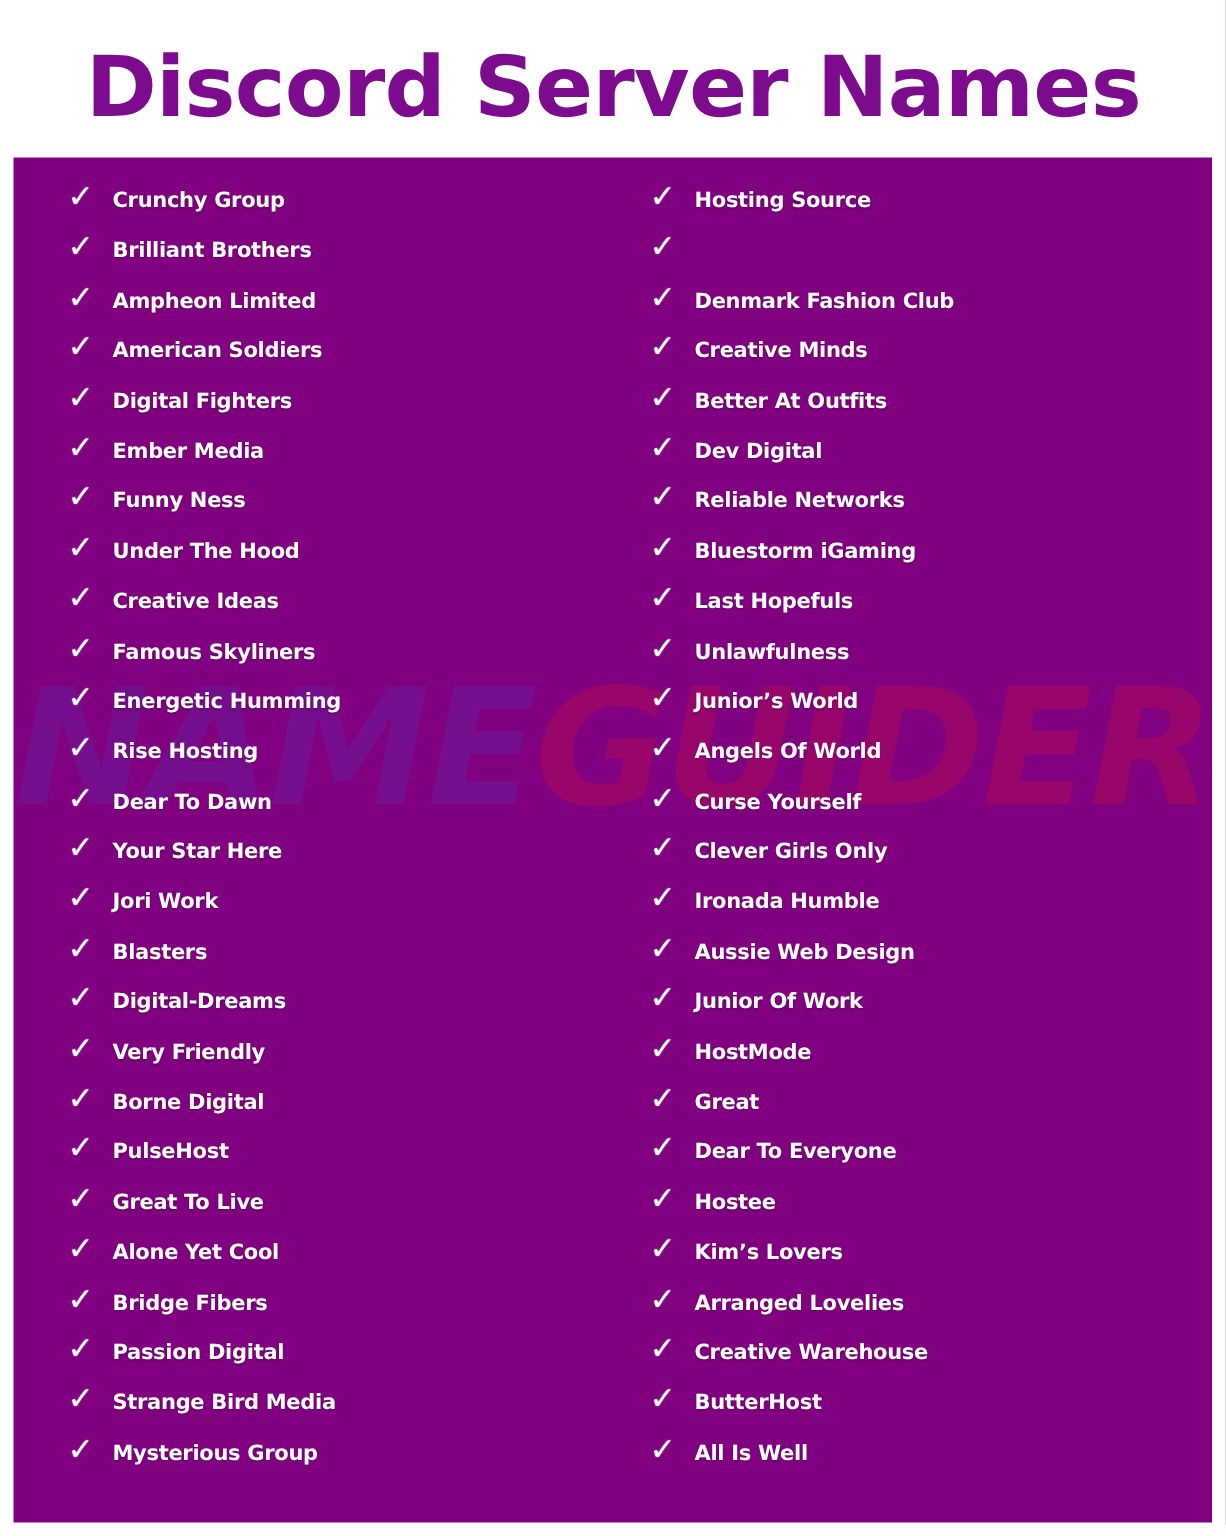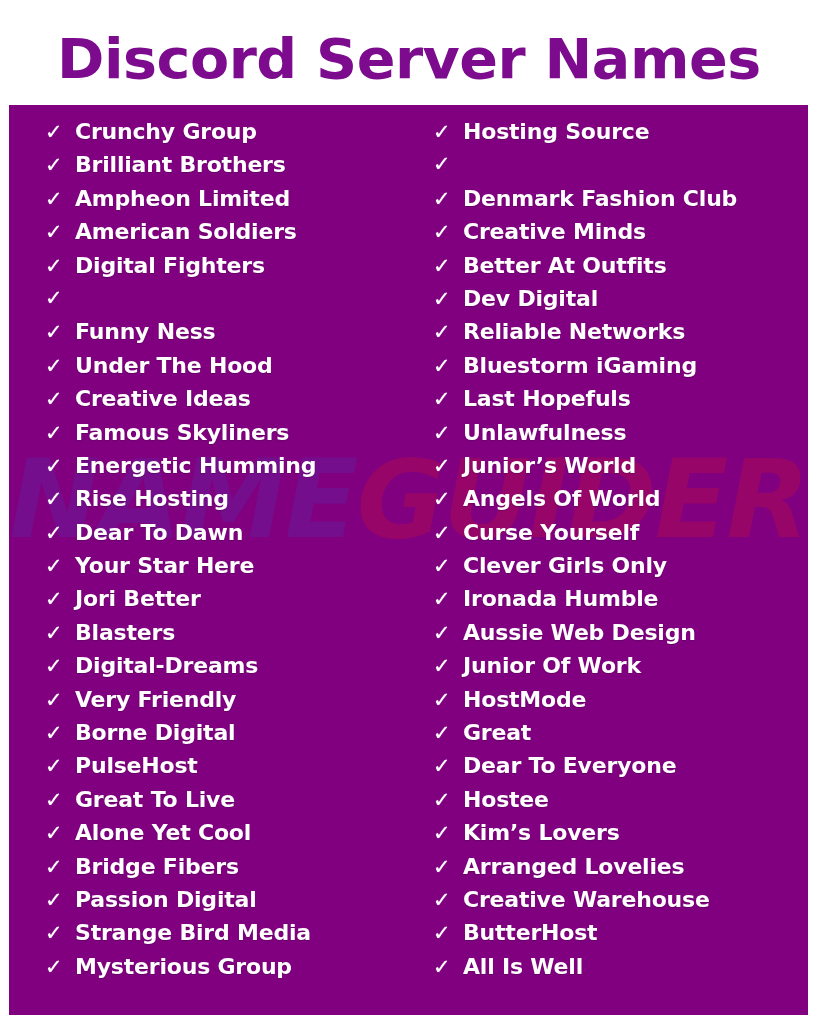--- a/index.html
+++ b/index.html
@@ -123,21 +123,21 @@
     font-size: 21px;
     font-weight: 700;
     line-height: 1;
     color: #ffffff;
     text-shadow: 0 0 1px rgba(255,255,255,0.7);
   }
 
   .label {
     font-family: "DejaVu Sans", sans-serif;
     font-weight: 700;
-    font-size: 22px;
+    font-size: 14px;
     line-height: 1;
     letter-spacing: -0.2px;
     color: #ffffff;
     text-shadow: 0 1px 1px rgba(60,0,60,0.35);
   }
 </style>
 </head>
 <body>
 
 <div id="page">
@@ -171,20 +171,21 @@
             <li class="item">
               <span class="check">✓</span>
               <span class="label">American Soldiers</span>
             </li>
             <li class="item">
               <span class="check">✓</span>
               <span class="label">Digital Fighters</span>
             </li>
             <li class="item">
               <span class="check">✓</span>
+              <span class="label">Ember Media</span>
             </li>
             <li class="item">
               <span class="check">✓</span>
               <span class="label">Funny Ness</span>
             </li>
             <li class="item">
               <span class="check">✓</span>
               <span class="label">Under The Hood</span>
             </li>
             <li class="item">
@@ -206,21 +207,21 @@
             <li class="item">
               <span class="check">✓</span>
               <span class="label">Dear To Dawn</span>
             </li>
             <li class="item">
               <span class="check">✓</span>
               <span class="label">Your Star Here</span>
             </li>
             <li class="item">
               <span class="check">✓</span>
-              <span class="label">Jori Better</span>
+              <span class="label">Jori Work</span>
             </li>
             <li class="item">
               <span class="check">✓</span>
               <span class="label">Blasters</span>
             </li>
             <li class="item">
               <span class="check">✓</span>
               <span class="label">Digital-Dreams</span>
             </li>
             <li class="item">

